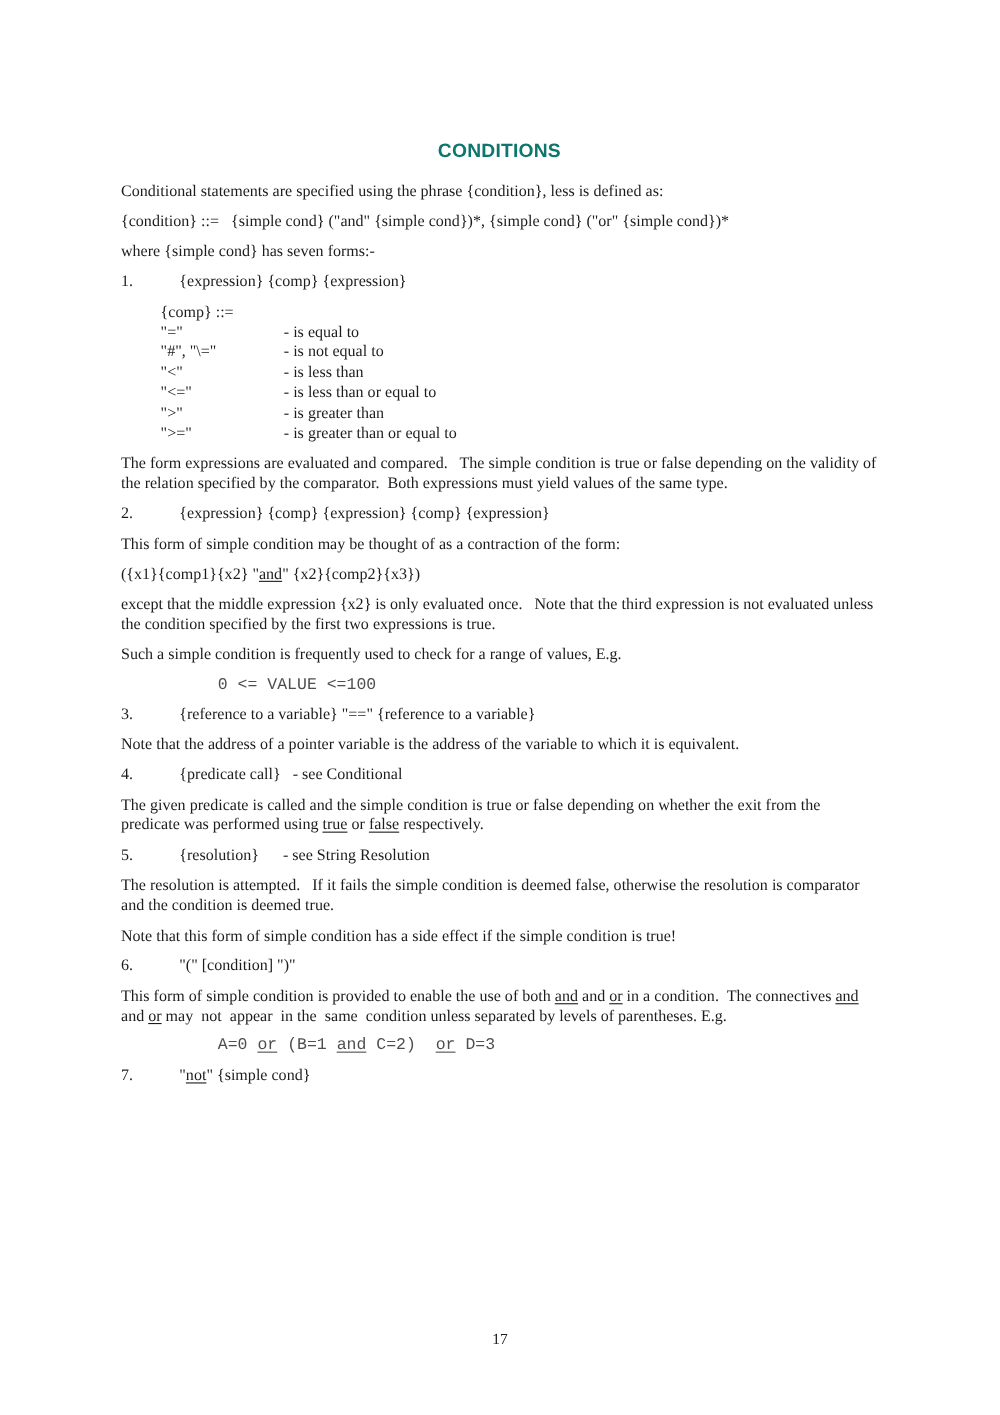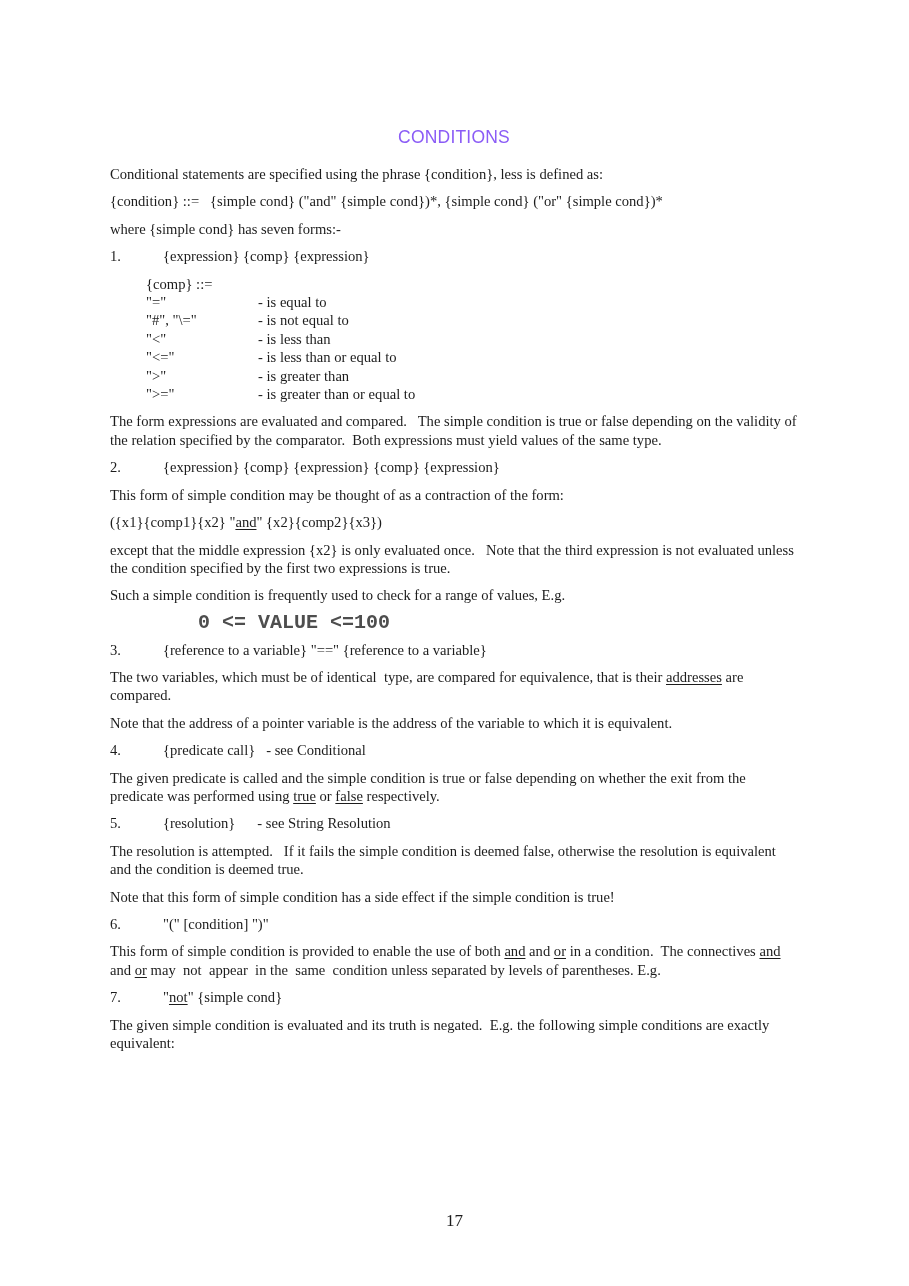--- a/index.html
+++ b/index.html
@@ -4,38 +4,38 @@
 <style>
   * { margin:0; padding:0; box-sizing:border-box; }
   html,body { background:#ffffff; }
   .page {
     position:relative; width:909px; height:1286px; background:#ffffff;
     font-family:"Liberation Serif", serif; font-size:14.6px; color:#1c1c1c;
     overflow:hidden;
   }
   .content { position:absolute; left:110px; top:127px; width:688px; }
   .doc-title {
-    font-family:"Liberation Sans", sans-serif; font-weight:normal;
-    font-size:17.5px; color:#8b5cf6; text-align:center; letter-spacing:0.2px;
+    font-family:"Liberation Sans", sans-serif; font-weight:bold;
+    font-size:17.5px; color:#0f766e; text-align:center; letter-spacing:0.2px;
     margin-bottom:17px;
   }
   .block { margin-bottom:9px; line-height:18.4px; white-space:pre-wrap; }
   .numbered { display:flex; }
   .numbered .num { flex:0 0 53px; width:53px; }
   .numbered .body { flex:1 1 auto; }
   .deflist { margin-left:36px; }
   .def-row .sym { display:inline-block; width:112px; }
   .code {
-    font-family:"Liberation Mono", monospace; font-size:20px; color:#4e4e4e;
-    margin-left:88px; line-height:17.8px;font-weight:bold;
+    font-family:"Liberation Mono", monospace; font-size:15px; color:#4e4e4e;
+    margin-left:88px; line-height:17.8px;
   }
   .u { text-decoration:underline; text-underline-offset:2px; }
   .page-number {
     position:absolute; left:0; width:909px; top:1211px; text-align:center;
-    font-size:17px; color:#1c1c1c;
+    font-size:14px; color:#1c1c1c;
   }
 </style>
 </head>
 <body>
 
 <div class="page">
   <div class="content">
     <div class="doc-title">CONDITIONS</div>
     <div>
         <div class="block para"><span>Conditional statements are specified using the phrase {condition}, less is defined as:</span></div>
@@ -44,27 +44,26 @@
         <div class="block numbered"><span class="num">1.</span><span class="body"><span>{expression} {comp} {expression}</span></span></div>
         <div class="block deflist"><div>{comp} ::=</div><div class="def-row"><span class="sym">"="</span><span>- is equal to</span></div><div class="def-row"><span class="sym">"#", "\="</span><span>- is not equal to</span></div><div class="def-row"><span class="sym">"&lt;"</span><span>- is less than</span></div><div class="def-row"><span class="sym">"&lt;="</span><span>- is less than or equal to</span></div><div class="def-row"><span class="sym">"&gt;"</span><span>- is greater than</span></div><div class="def-row"><span class="sym">"&gt;="</span><span>- is greater than or equal to</span></div></div>
         <div class="block para"><span>The form expressions are evaluated and compared.   The simple condition is true or false depending on the validity of the relation specified by the comparator.  Both expressions must yield values of the same type.</span></div>
         <div class="block numbered"><span class="num">2.</span><span class="body"><span>{expression} {comp} {expression} {comp} {expression}</span></span></div>
         <div class="block para"><span>This form of simple condition may be thought of as a contraction of the form:</span></div>
         <div class="block para"><span>({x1}{comp1}{x2} "</span><span class="u">and</span><span>" {x2}{comp2}{x3})</span></div>
         <div class="block para"><span>except that the middle expression {x2} is only evaluated once.   Note that the third expression is not evaluated unless the condition specified by the first two expressions is true.</span></div>
         <div class="block para"><span>Such a simple condition is frequently used to check for a range of values, E.g.</span></div>
         <div class="block code"><div><span>0 &lt;= VALUE &lt;=100</span></div></div>
         <div class="block numbered"><span class="num">3.</span><span class="body"><span>{reference to a variable} "==" {reference to a variable}</span></span></div>
-        <div class="block para"><span>The two variables, which must be of identical  type, are compared for equivalence, that is their </span><span class="u">addresses</span><span> are compared.</span></div>
         <div class="block para"><span>Note that the address of a pointer variable is the address of the variable to which it is equivalent.</span></div>
         <div class="block numbered"><span class="num">4.</span><span class="body"><span>{predicate call}   - see Conditional</span></span></div>
         <div class="block para"><span>The given predicate is called and the simple condition is true or false depending on whether the exit from the predicate was performed using </span><span class="u">true</span><span> or </span><span class="u">false</span><span> respectively.</span></div>
         <div class="block numbered"><span class="num">5.</span><span class="body"><span>{resolution}      - see String Resolution</span></span></div>
-        <div class="block para"><span>The resolution is attempted.   If it fails the simple condition is deemed false, otherwise the resolution is equivalent and the condition is deemed true.</span></div>
+        <div class="block para"><span>The resolution is attempted.   If it fails the simple condition is deemed false, otherwise the resolution is comparator and the condition is deemed true.</span></div>
         <div class="block para"><span>Note that this form of simple condition has a side effect if the simple condition is true!</span></div>
         <div class="block numbered"><span class="num">6.</span><span class="body"><span>"(" [condition] ")"</span></span></div>
         <div class="block para"><span>This form of simple condition is provided to enable the use of both </span><span class="u">and</span><span> and </span><span class="u">or</span><span> in a condition.  The connectives </span><span class="u">and</span><span> and </span><span class="u">or</span><span> may  not  appear  in the  same  condition unless separated by levels of parentheses. E.g.</span></div>
+        <div class="block code"><div><span>A=0 </span><span class="u">or</span><span> (B=1 </span><span class="u">and</span><span> C=2)  </span><span class="u">or</span><span> D=3</span></div></div>
         <div class="block numbered"><span class="num">7.</span><span class="body"><span>"</span><span class="u">not</span><span>" {simple cond}</span></span></div>
-        <div class="block para"><span>The given simple condition is evaluated and its truth is negated.  E.g. the following simple conditions are exactly equivalent:</span></div>
       </div>
   </div>
   <div class="page-number">17</div>
 </div>
 
 </body></html>

